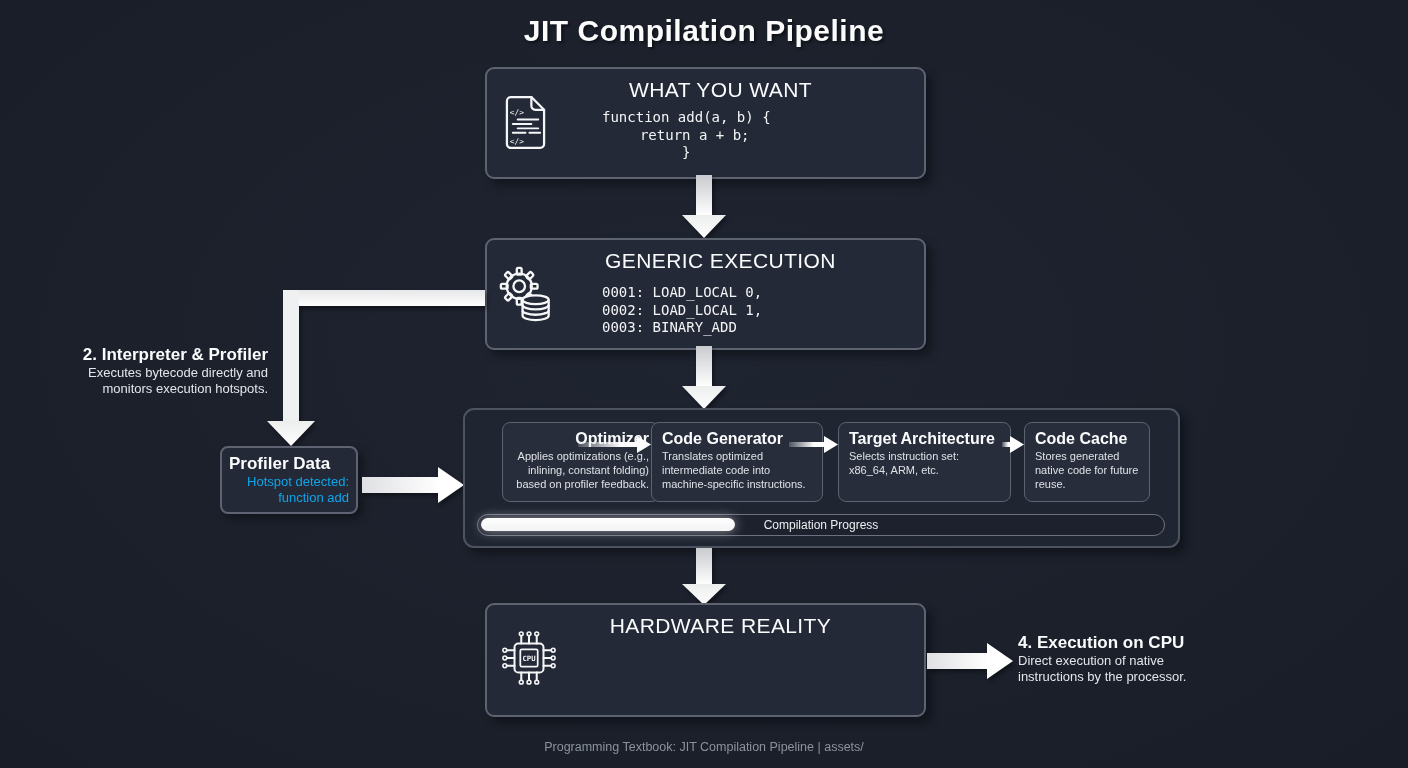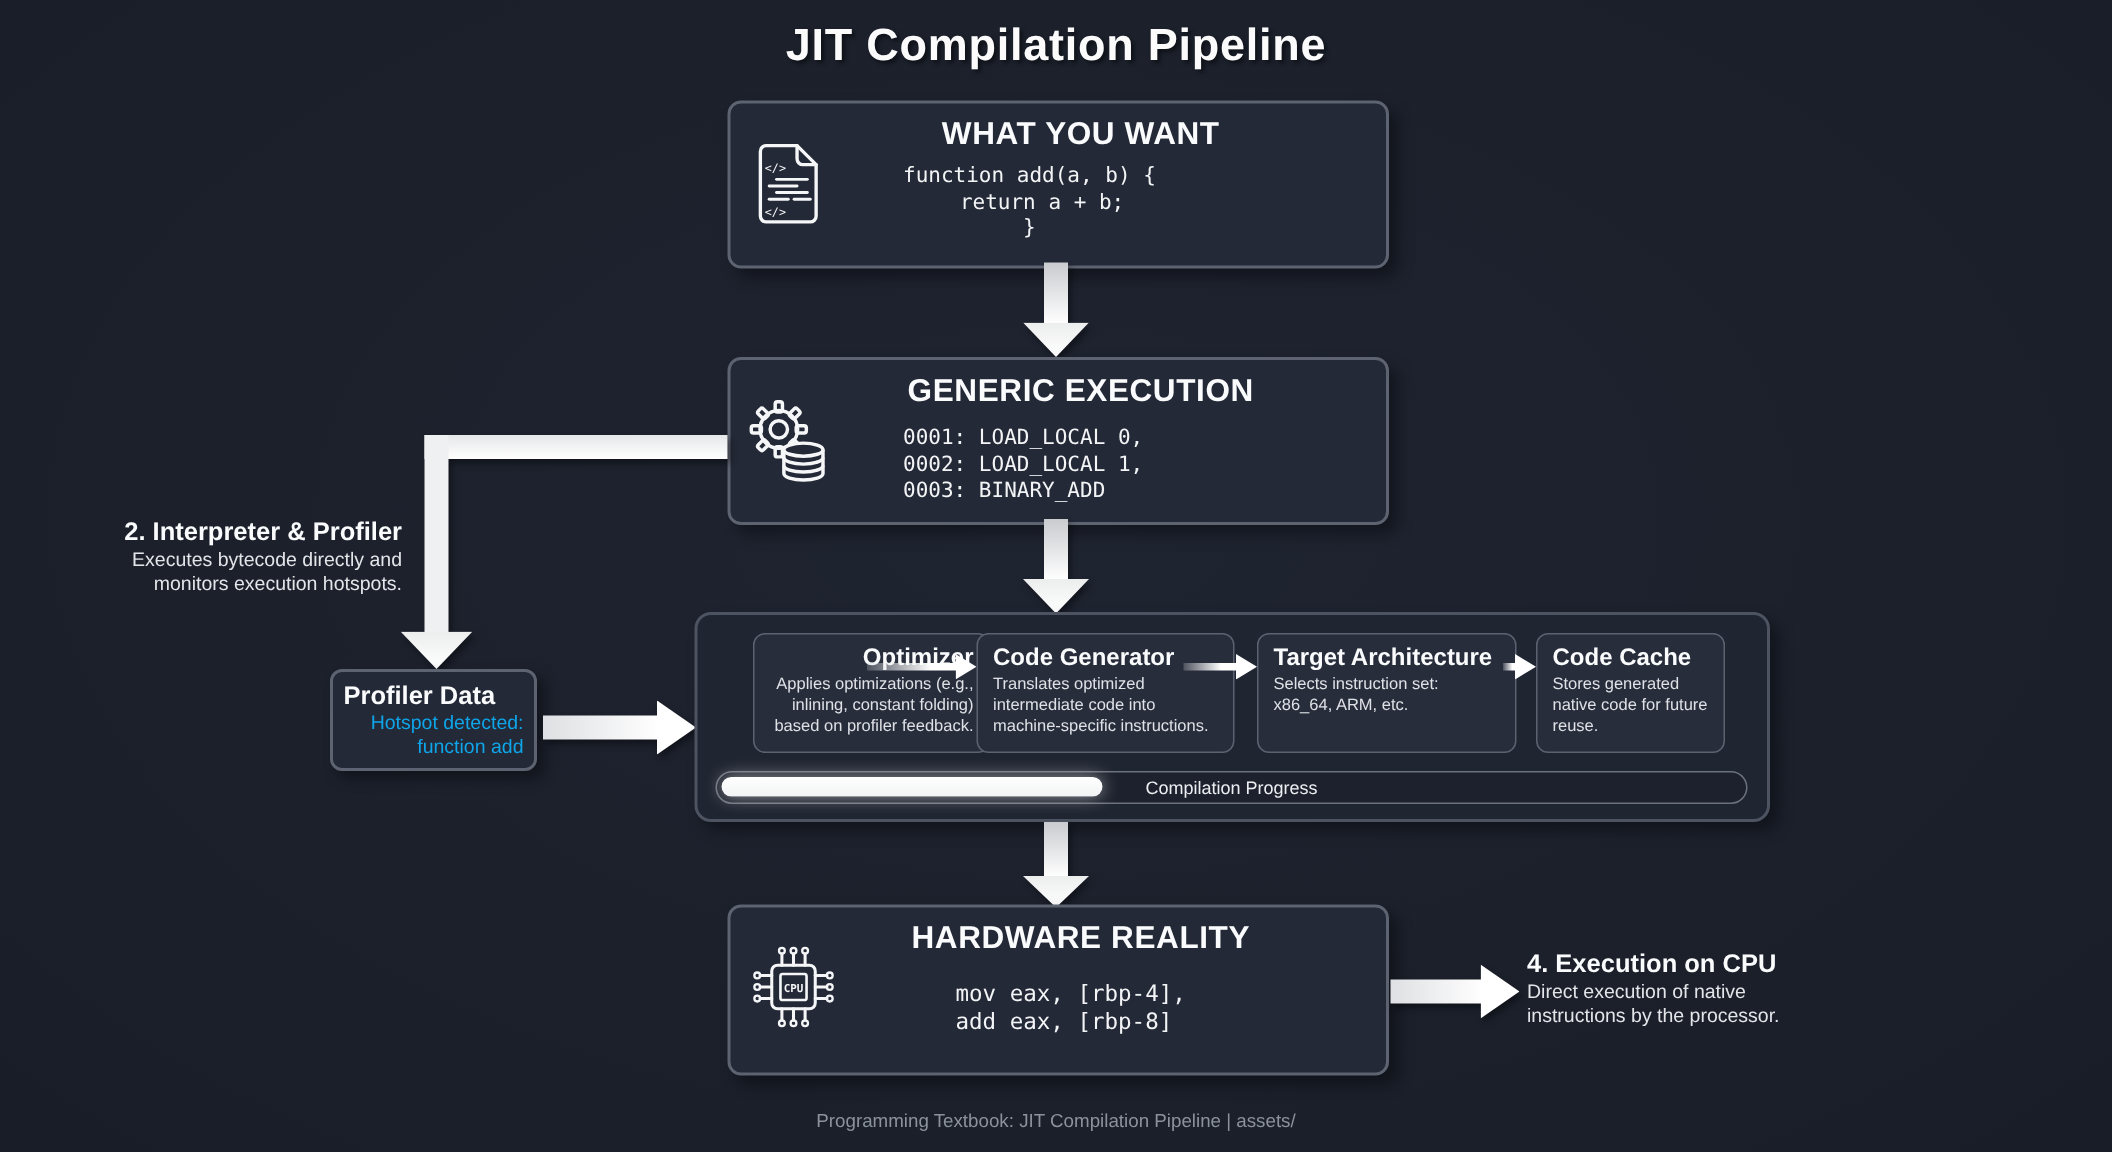--- a/index.html
+++ b/index.html
@@ -11,21 +11,21 @@
   .mono{font-family:"DejaVu Sans Mono", monospace;}
 
   .page-title{position:absolute;top:14px;left:0;width:100%;text-align:center;
     font-size:30px;font-weight:bold;letter-spacing:.5px;color:#fbfbfc;
     text-shadow:2px 2px 3px rgba(0,0,0,.5);}
 
   
   .big-box{position:absolute;width:437px;height:108px;background:#242937;
     border:2px solid #5d6370;border-radius:9px;box-shadow:6px 6px 10px rgba(0,0,0,.38);}
   .big-box .bb-title{position:absolute;top:9px;left:30px;right:0;text-align:center;
-    font-size:21px;font-weight:bold;letter-spacing:.4px;color:#fafbfc;}
+    font-size:21px;font-weight:normal;letter-spacing:.4px;color:#fafbfc;}
   .bb-icon{position:absolute;}
   .bb-code{position:absolute;font-size:14px;line-height:1.26;color:#f3f4f6;}
   .bb-code div{white-space:pre;}
 
   #box-source{left:485px;top:67px;}
   #box-source .bb-code{left:115px;top:40px;text-align:center;}
   #box-bytecode{left:485px;top:238px;}
   #box-bytecode .bb-code{left:115px;top:44px;}
   #box-hardware{left:485px;top:603px;height:110px;}
   #box-hardware .bb-code{left:150px;top:48px;font-size:15px;}
@@ -251,24 +251,20 @@
           <circle cx="5" cy="40" r="2" stroke-width="1.6"></circle>
         <line x1="45" y1="24" x2="53" y2="24"></line>
           <circle cx="55" cy="24" r="2" stroke-width="1.6"></circle>
         <line x1="45" y1="32" x2="53" y2="32"></line>
           <circle cx="55" cy="32" r="2" stroke-width="1.6"></circle>
         <line x1="45" y1="40" x2="53" y2="40"></line>
           <circle cx="55" cy="40" r="2" stroke-width="1.6"></circle>
       </svg>
     </span>
     <div class="bb-title">HARDWARE REALITY</div>
-    <div class="bb-code mono">
-      <div>mov eax, [rbp-4],</div>
-      <div>add eax, [rbp-8]</div>
-    </div>
   </div>
 
   <div class="arrow">
     <div class="ah-shaft" style="left:927px;top:653px;width:62px;"></div>
     <div class="ah-head" style="left:987px;top:643px;"></div>
   </div>
   <div class="step-label" id="label-step4">
     <div class="step-title">4. Execution on CPU</div>
     <div class="step-desc">Direct execution of native</div>
     <div class="step-desc">instructions by the processor.</div>

